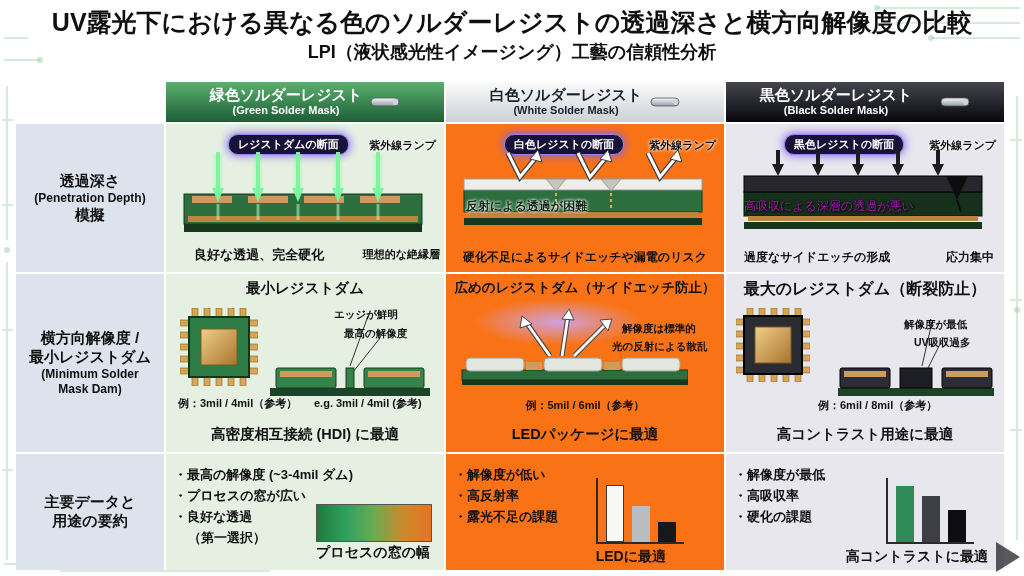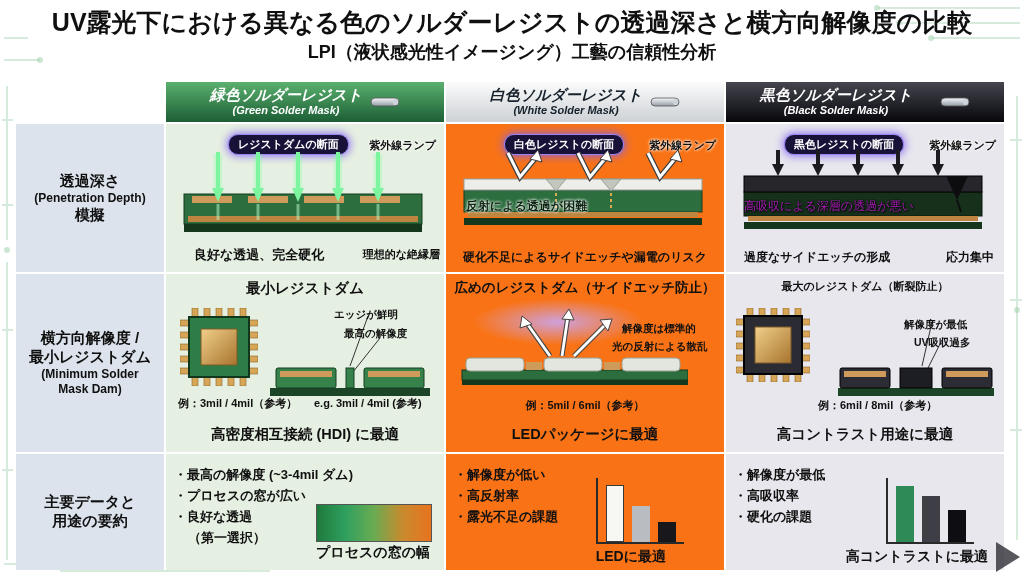--- a/index.html
+++ b/index.html
@@ -16,21 +16,21 @@
         grid-template-rows:40px 148px 178px 116px;gap:2px;}
   .cell{position:relative;overflow:visible;}
   .c-green{background:#e6f0e2;}
   .c-white{background:#f97316;}
   .c-black{background:#e8e7ee;}
   .label-cell{background:#dce3ec;display:flex;flex-direction:column;justify-content:center;
               align-items:center;text-align:center;line-height:1.25;}
   .label-jp{font-size:15px;font-weight:800;}
   .label-en{font-size:12px;font-weight:700;}
   
-  .hdr{display:flex;align-items:center;justify-content:center;gap:8px;font-style:italic;}
+  .hdr{display:flex;align-items:center;justify-content:center;gap:8px;}
   .hdr-green{background:linear-gradient(180deg,#5ab06e,#1c5e35);color:#fff;}
   .hdr-white{background:linear-gradient(180deg,#fbfbfb,#cdd1d5);color:#16212b;}
   .hdr-black{background:linear-gradient(180deg,#45454f,#07070c);color:#fff;gap:28px;}
   .hdr-text{text-align:center;line-height:1.12;}
   .hdr-jp{font-size:15px;font-weight:800;}
   .hdr-en{font-size:11px;font-weight:700;}
   
   .badge{position:absolute;background:#181238;color:#fff;font-size:11px;font-weight:700;
          padding:2px 9px;border-radius:10px;border:1px solid #9a85f2;white-space:nowrap;
          box-shadow:0 0 8px 1px rgba(130,95,240,.9);}
@@ -349,21 +349,21 @@
           </g>
         </g>
       </svg>
       <div class="ann" style="left:176px;top:48px">解像度は標準的</div>
       <div class="ann" style="left:166px;top:66px">光の反射による散乱</div>
       <div class="example" style="left:0;right:0;top:124px;text-align:center">例：5mil / 6mil（参考）</div>
       <div class="r2-footer">LEDパッケージに最適</div>
     </div>
 
     <div class="cell c-black">
-      <div class="r2-title" style="font-size:11px">最大のレジストダム（断裂防止）</div>
+      <div class="r2-title" style="font-size:16px">最大のレジストダム（断裂防止）</div>
       <svg class="abs" style="left:10px;top:34px" width="74" height="74">
         <g fill="#d6a558" stroke="#8a6526" stroke-width="0.6">
           <rect x="11" y="0" width="6" height="8"></rect>
             <rect x="23" y="0" width="6" height="8"></rect>
           <rect x="35" y="0" width="6" height="8"></rect>
             <rect x="47" y="0" width="6" height="8"></rect>
           <rect x="59" y="0" width="6" height="8"></rect>
           <rect x="11" y="66" width="6" height="8"></rect>
             <rect x="23" y="66" width="6" height="8"></rect>
           <rect x="35" y="66" width="6" height="8"></rect>

